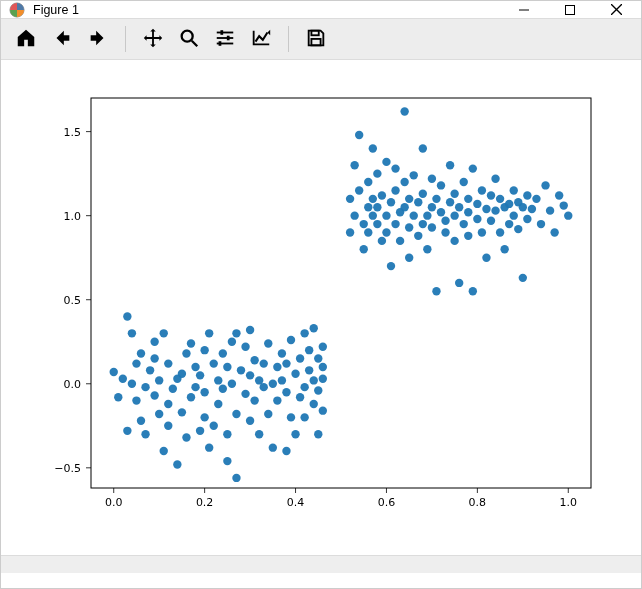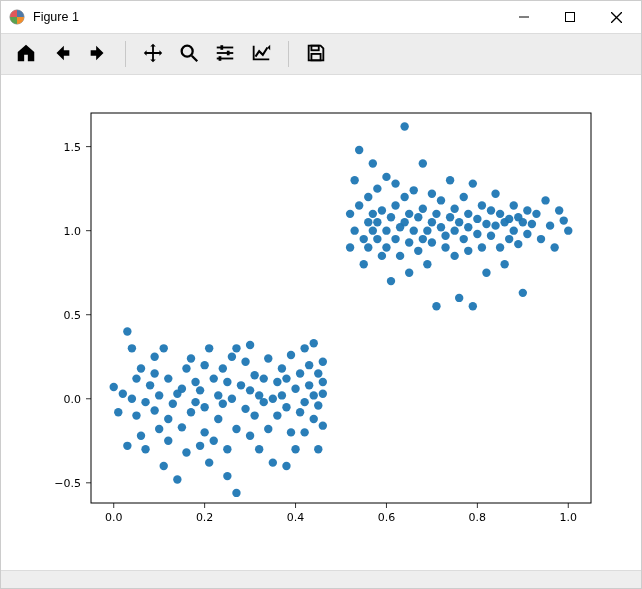--- a/index.html
+++ b/index.html
@@ -5,21 +5,21 @@
   * { box-sizing: border-box; margin: 0; padding: 0; }
   body {
     font-family: "Segoe UI", Tahoma, sans-serif;
     background: #fff;
     width: 642px;
     height: 589px;
     overflow: hidden;
     border: 1px solid #ccc;
   }
   .titlebar {
-    height: 32px;
+    height: 17px;
     display: flex;
     align-items: center;
     background: #fff;
     padding: 0 2px 0 8px;
   }
   .titlebar .app-icon {
     width: 16px; height: 16px;
     margin-right: 8px;
     display: flex; align-items: center; justify-content: center;
   }

